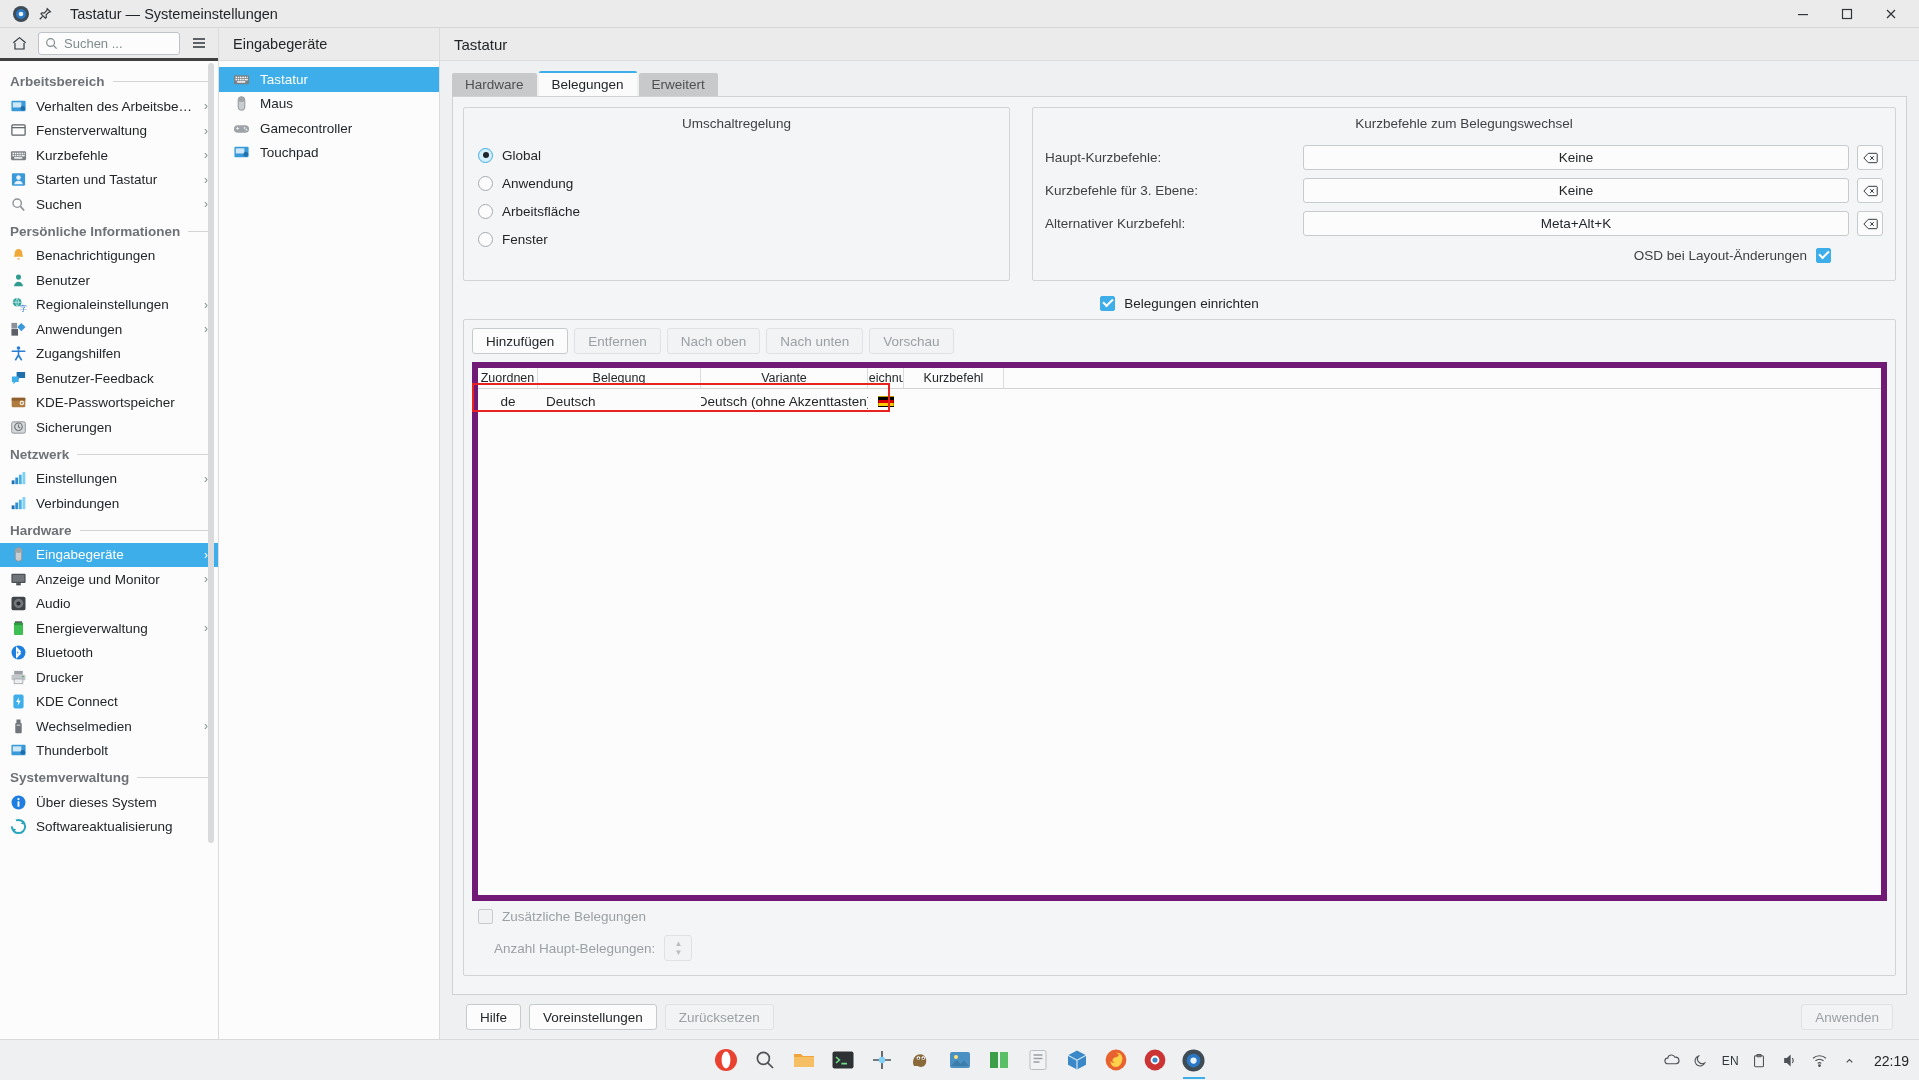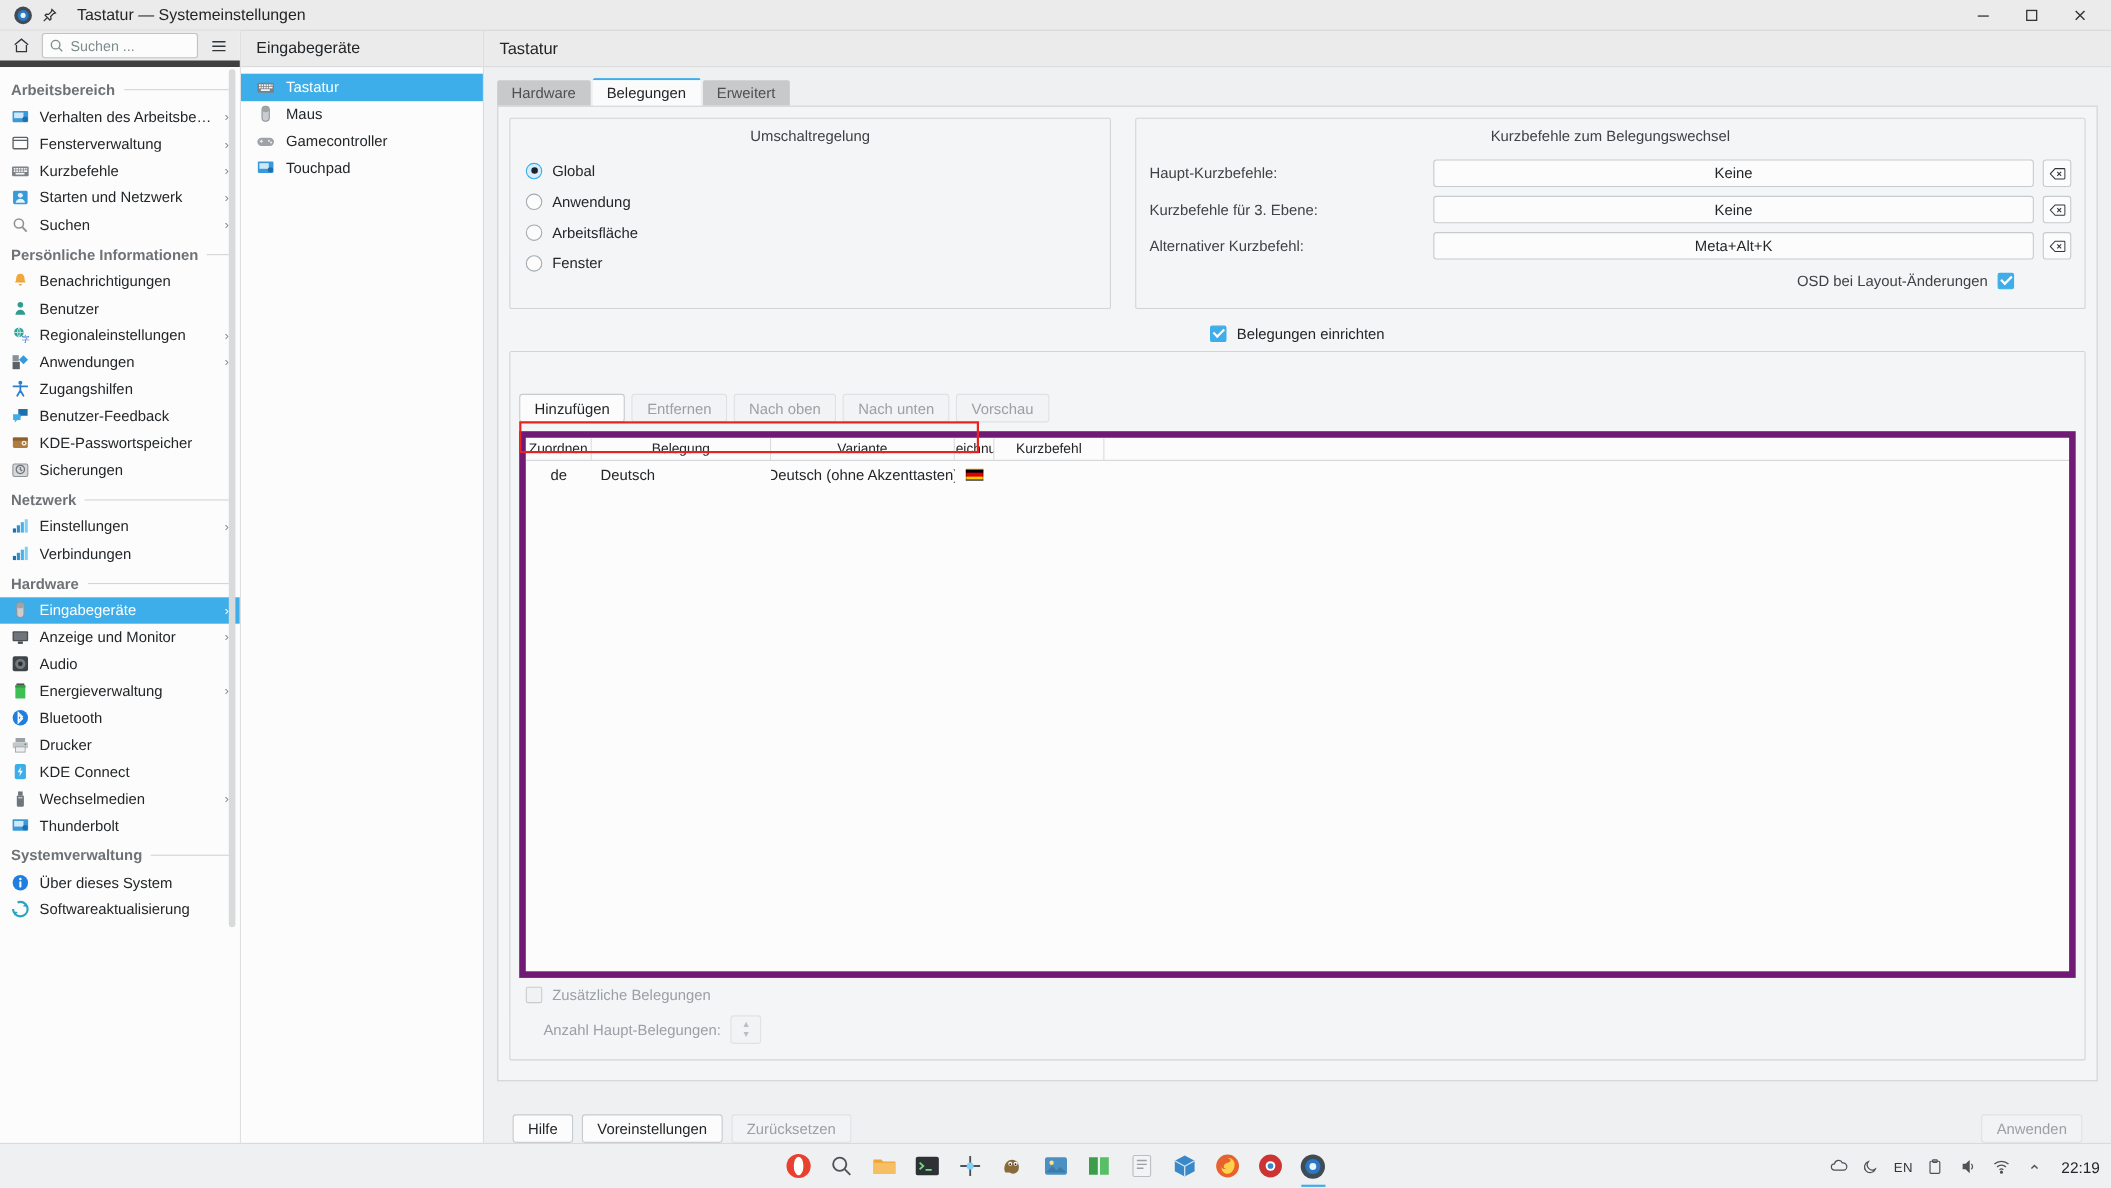--- a/index.html
+++ b/index.html
@@ -42,21 +42,21 @@
   .leftcol {
     width: 219px; flex: 0 0 219px;
     background: #fcfcfc;
     display: flex; flex-direction: column;
     border-right: 1px solid #dcdcdc;
     position: relative;
   }
   .left-toolbar {
     height: 33px; flex: 0 0 33px;
     background: #ebebeb;
-    border-bottom: 6px solid #404040;
+    border-bottom: 3px solid #404040;
     display: flex; align-items: center; padding: 0 6px; gap: 6px;
   }
   .home-btn {
     width: 26px; height: 24px; display: flex; align-items: center; justify-content: center;
     color: #31363b; border-radius: 3px;
   }
   .search-box {
     flex: 1; height: 23px;
     background: #fcfcfc;
     border: 1px solid #bdc3c7;
@@ -231,21 +231,21 @@
     padding: 8px 8px 10px 8px;
     position: relative;
     margin-bottom: 8px;
   }
   .btnrow { display: flex; gap: 6px; margin-bottom: 8px; }
   .btn {
     height: 26px; padding: 0 13px;
     border: 1px solid #c6cbce; border-radius: 3px;
     background: #fcfcfc; color: #232629;
     font-size: 13.5px;
-    display: flex; align-items: center; justify-content: center; margin-top: 30px;
+    display: flex; align-items: center; justify-content: center;
   }
   .btn.disabled { color: #9aa0a5; border-color: #dfe2e4; background: #f2f3f4; }
 
   .table-wrap {
     flex: 1; min-height: 0;
     border: 6px solid #701a75;
     background: #fcfcfc;
     display: flex; flex-direction: column;
     overflow: hidden;
   }
@@ -432,21 +432,21 @@
               <span class="chev">›</span>
             </div>
             <div class="side-item">
               <span class="ico">
                 <svg width="17" height="17" viewBox="0 0 18 18">
                   <rect x="2" y="2.5" width="14" height="13" rx="1.4" fill="#3a9ad9"></rect>
                   <circle cx="9" cy="7" r="2.4" fill="#e8f3fb"></circle>
                   <path d="M4.4 14c.6-2.6 2.4-3.8 4.6-3.8S13 11.4 13.6 14z" fill="#e8f3fb"></path>
                 </svg>
               </span>
-              <span class="lbl">Starten und Netzwerk</span>
+              <span class="lbl">Starten und Tastatur</span>
               <span class="chev">›</span>
             </div>
             <div class="side-item">
               <span class="ico">
                 <svg width="17" height="17" viewBox="0 0 18 18">
                   <circle cx="7.6" cy="7.6" r="4.4" fill="none" stroke="#8d9297" stroke-width="1.5"></circle>
                   <path d="M11 11l4 4.4" stroke="#8d9297" stroke-width="1.8"></path>
                 </svg>
               </span>
               <span class="lbl">Suchen</span>

